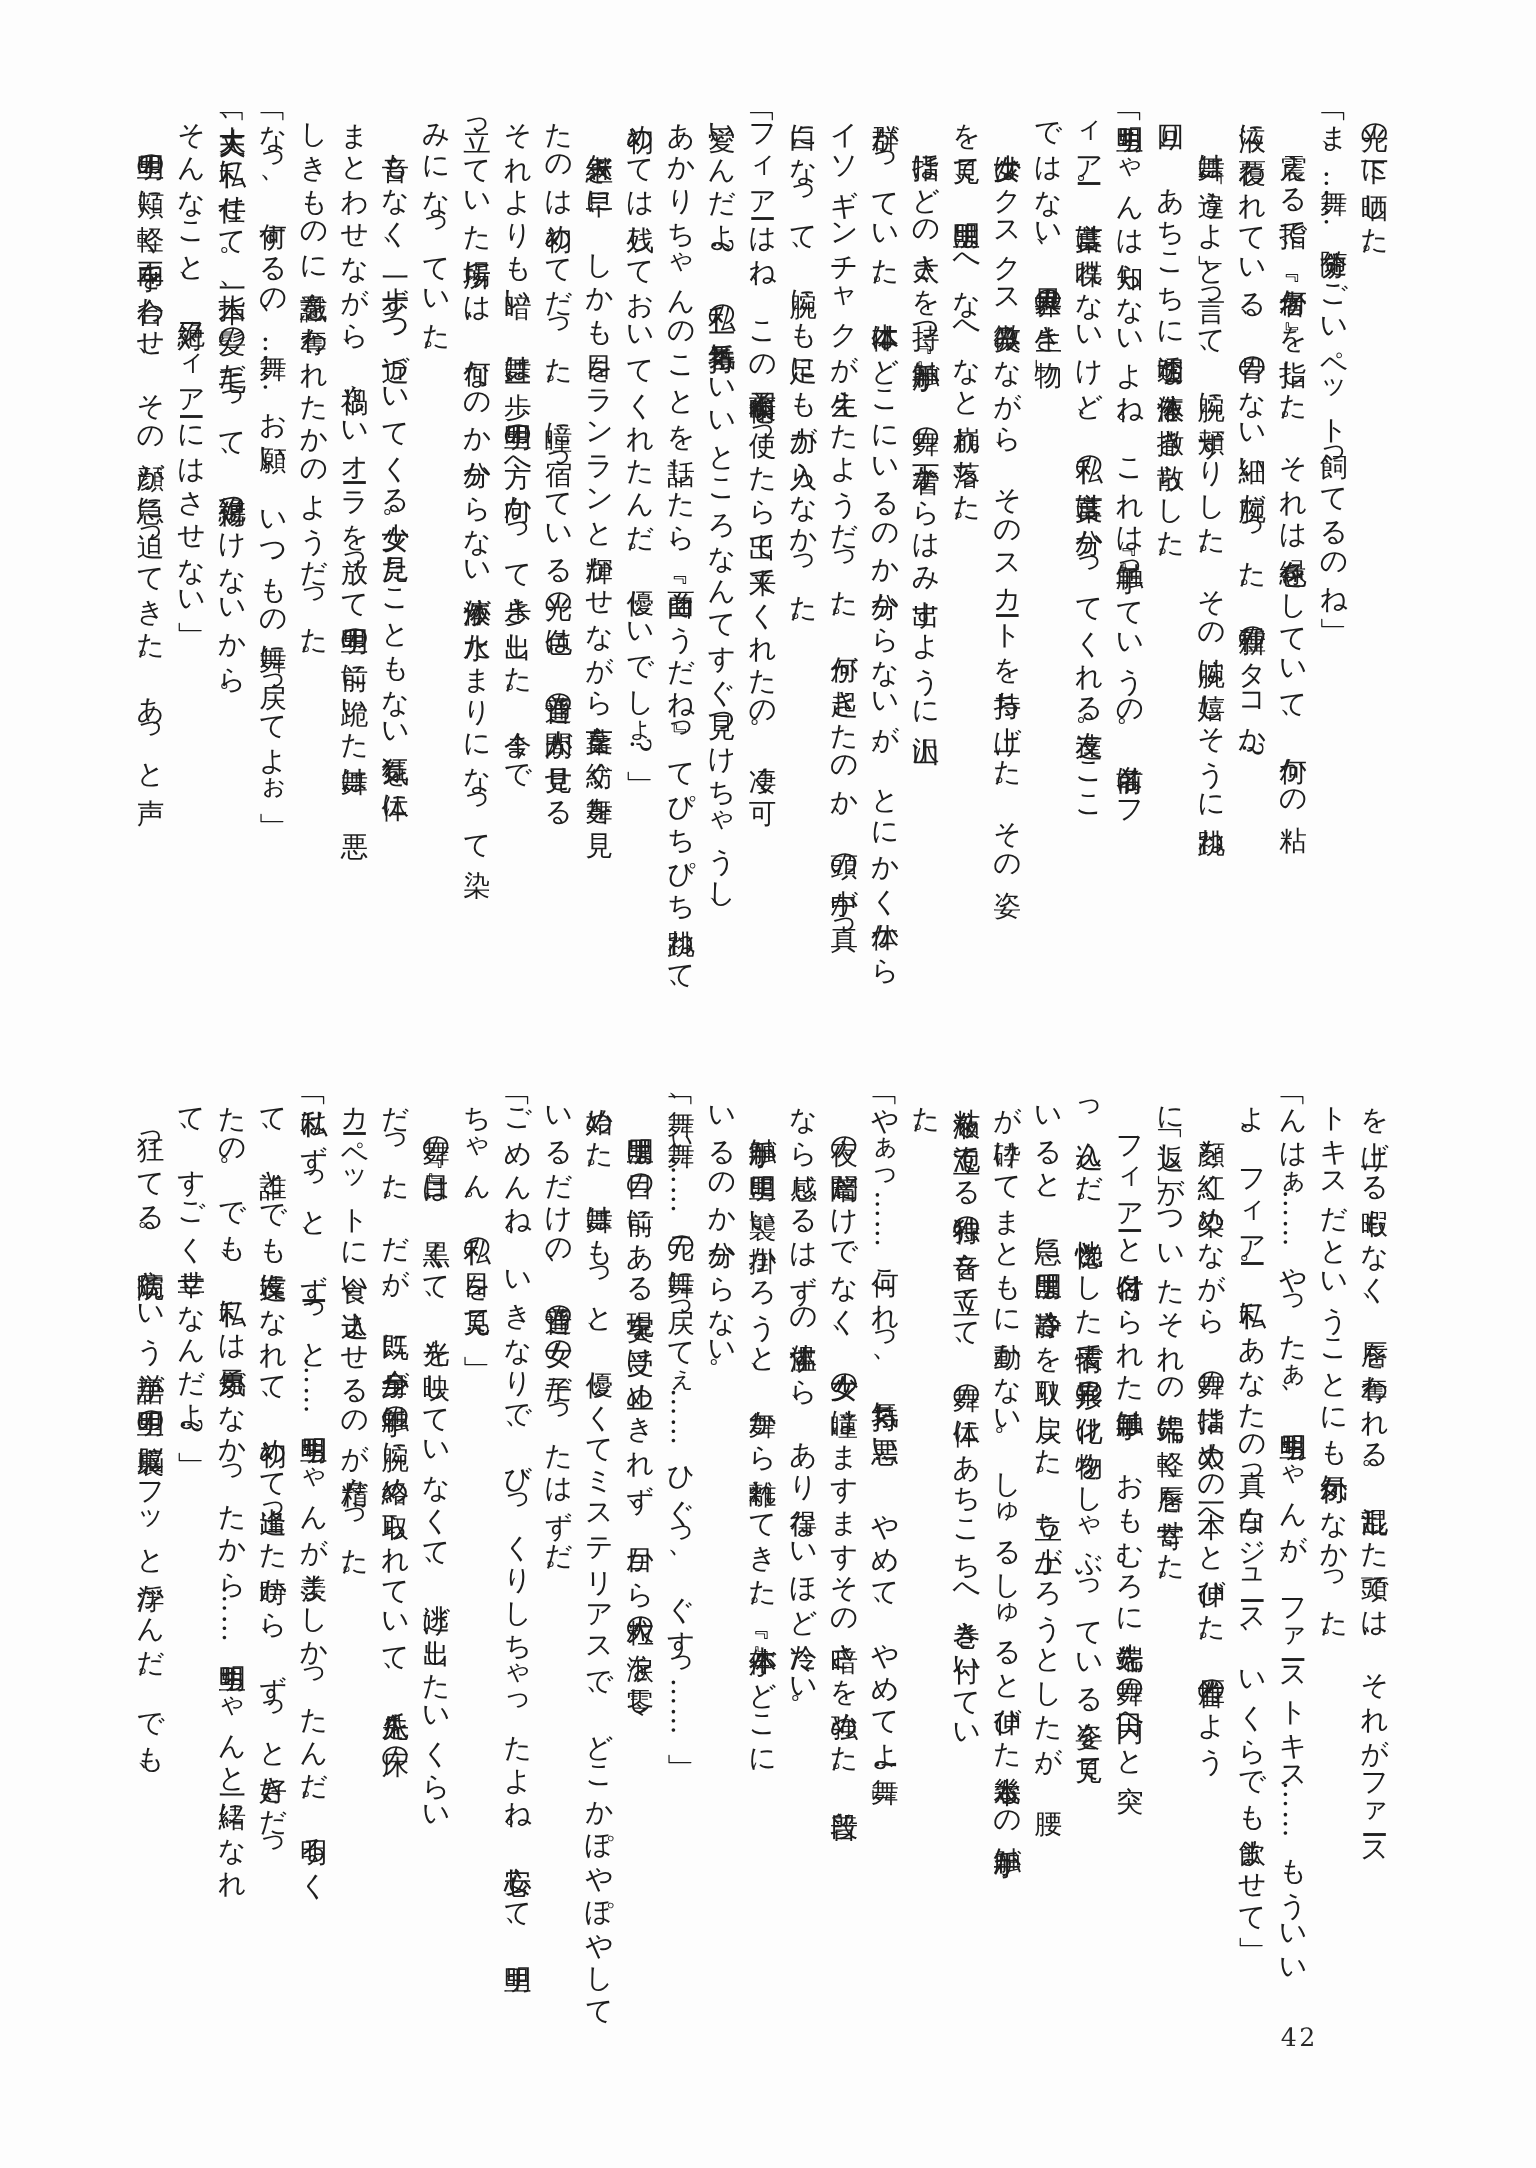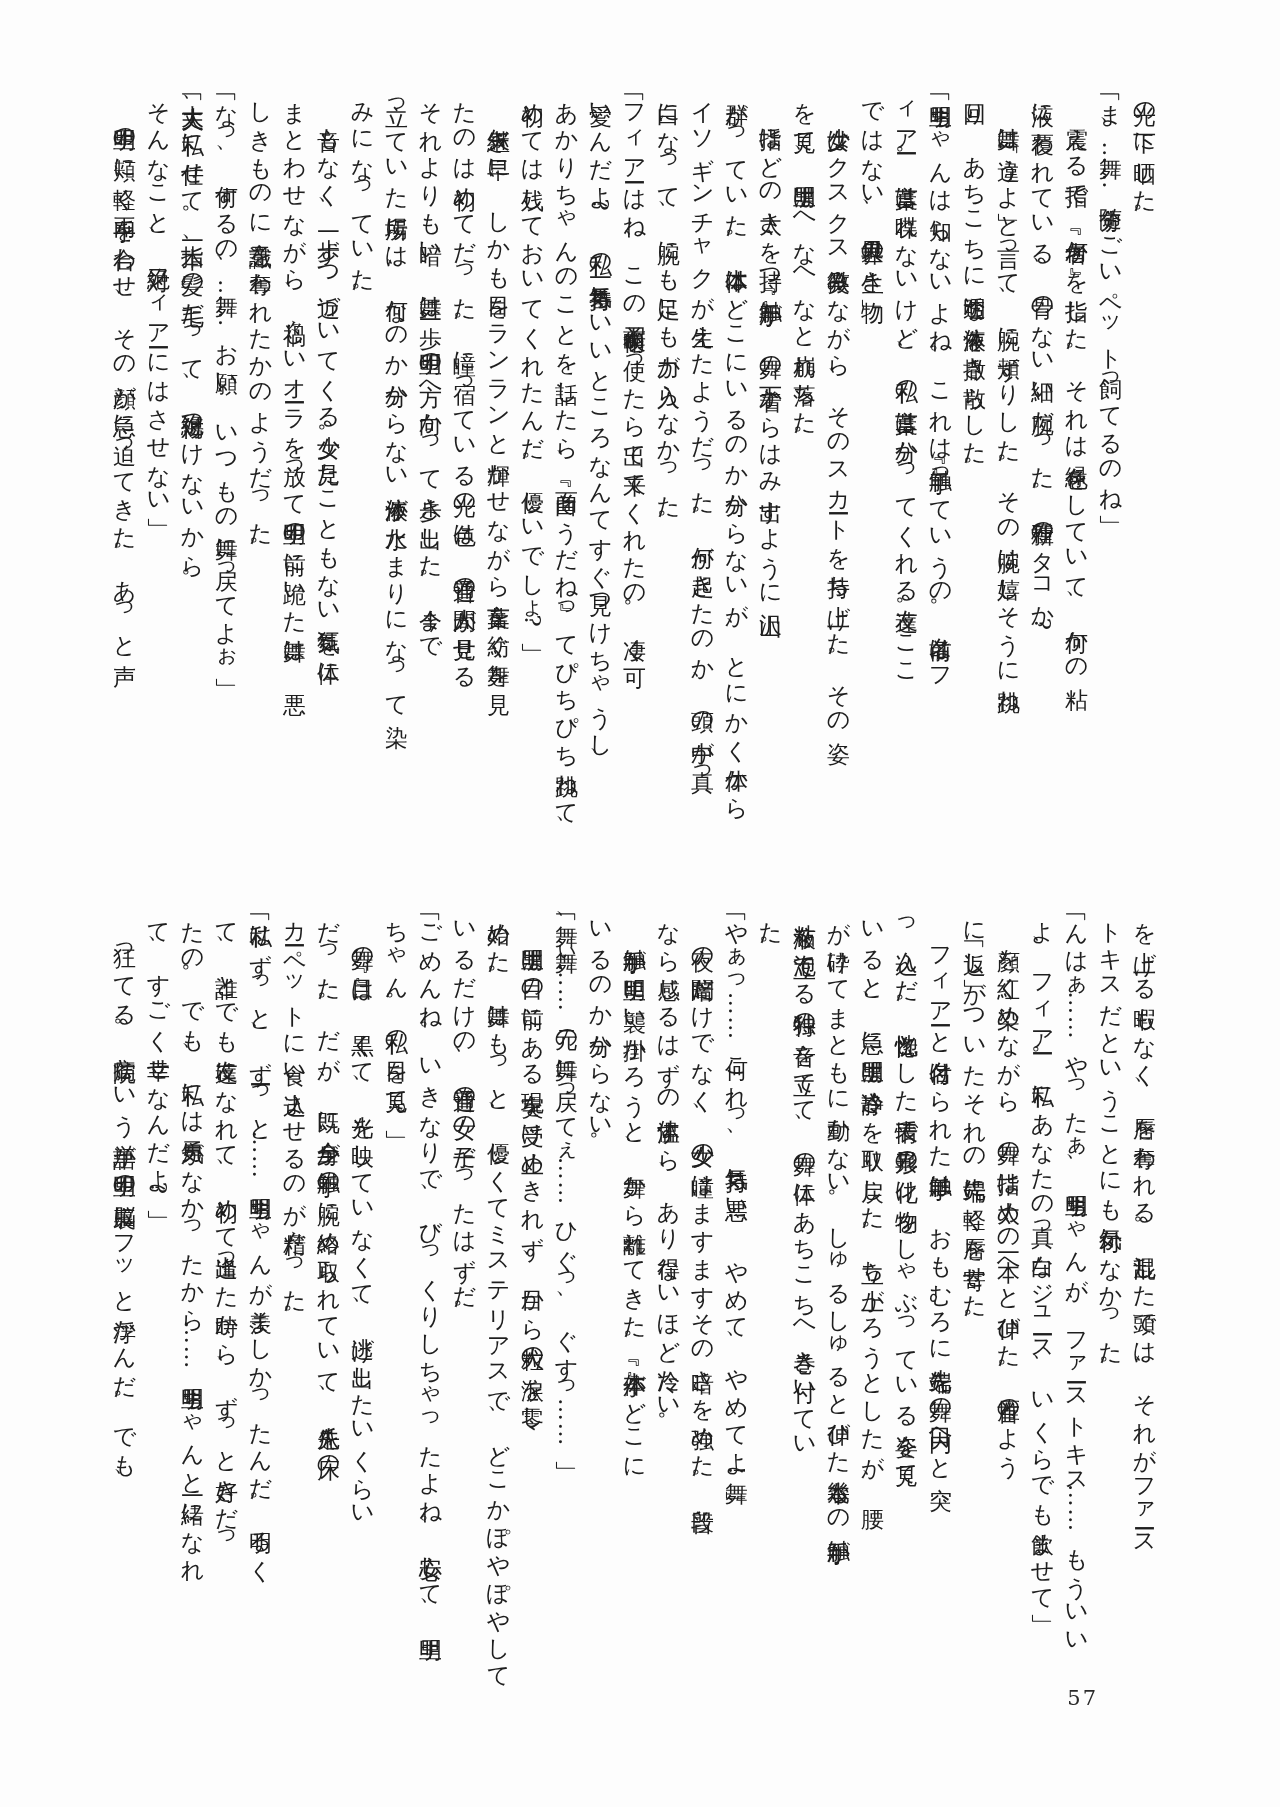--- a/index.html
+++ b/index.html
@@ -105,15 +105,15 @@
       <p class="vcol">　舞の『目』は、黒くて、光を映していなくて、逃げ出したいくらい</p>
       <p class="vcol">だった。だが、既に全身が触手の腕に絡め取られていて、爪先を床の</p>
       <p class="vcol">カーペットに食い込ませるのが精々だった。</p>
       <p class="vcol">「私はずっと、ずーっと……明里ちゃんが羨ましかったんだ。明るく</p>
       <p class="vcol">て、誰とでも友達になれて、初めて出逢った時から、ずっと好きだっ</p>
       <p class="vcol">たの。でも、私には勇気がなかったから……明里ちゃんと一緒になれ</p>
       <p class="vcol">て、すごく幸せなんだよ?」</p>
       <p class="vcol">　狂ってる。病院という単語が明里の脳裏にフッと浮かんだ。でも、</p>
     </div>
 
-  <div class="pagenum">57</div>
+  <div class="pagenum">42</div>
 
 </div>
 
 </body></html>

